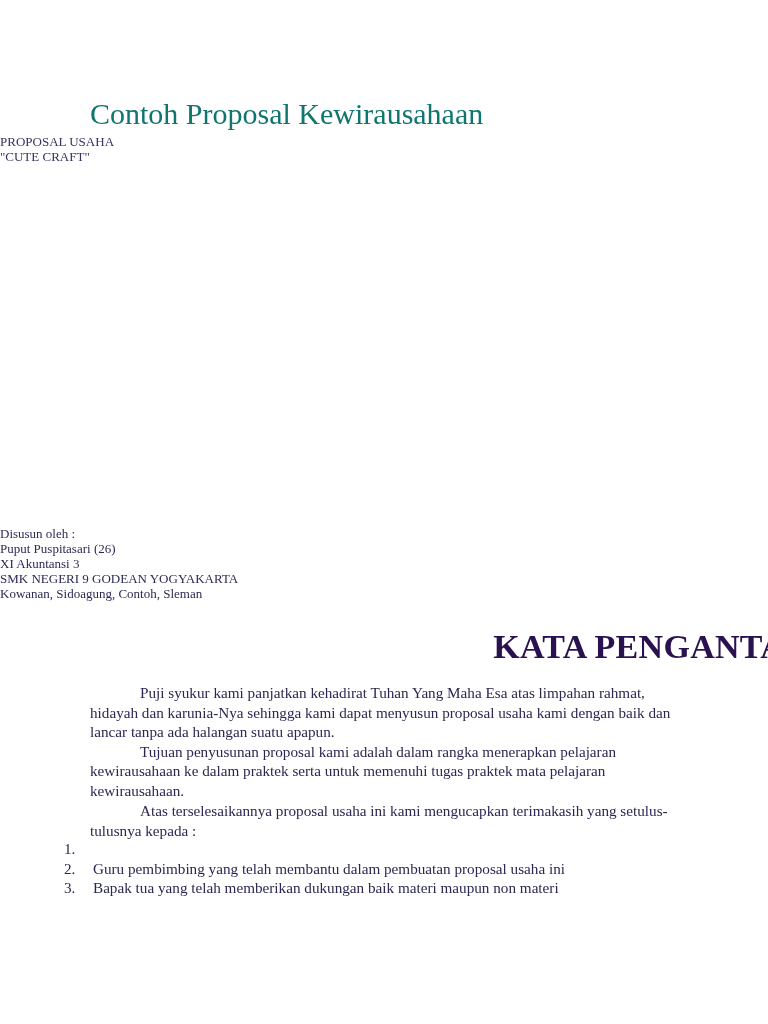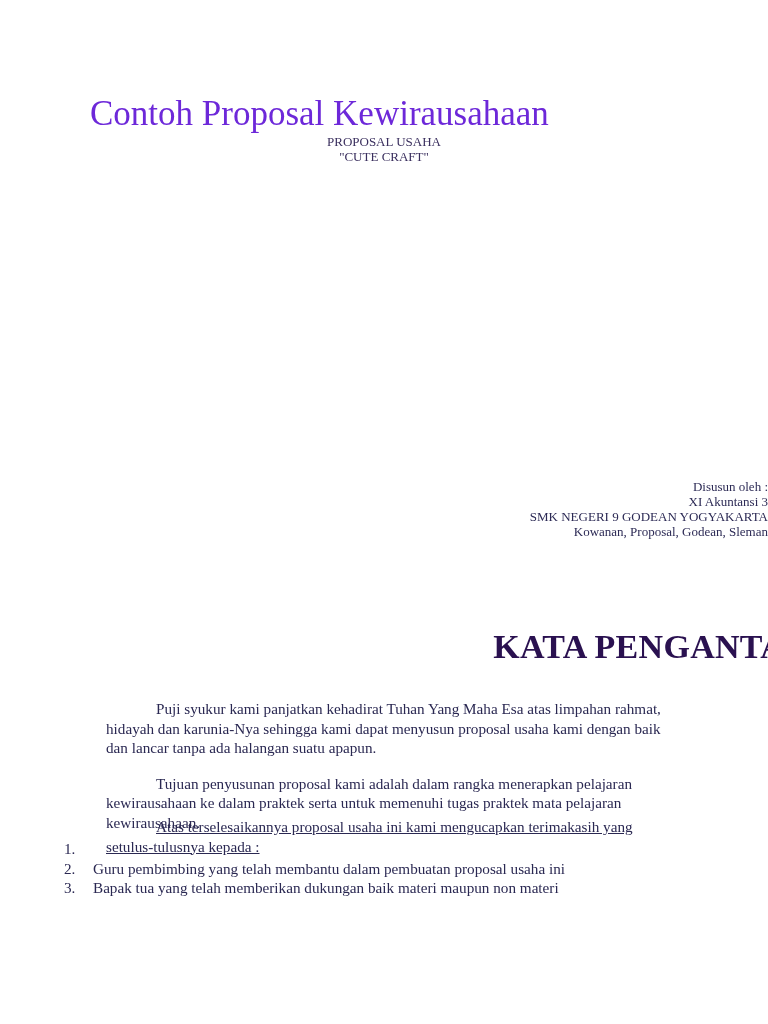--- a/index.html
+++ b/index.html
@@ -12,40 +12,39 @@
       height: 1024px;
       position: relative;
       overflow: hidden;
       font-family: "Liberation Serif", "DejaVu Serif", serif;
       color: #2a2a52;
     }
     .abs { position: absolute; }
     .doc-title {
       left: 90px;
       top: 92px;
-      font-size: 35px;
-      color: #6d28d9;
+      font-size: 30px;
+      color: #0f766e;
       white-space: nowrap;
       line-height: 44px;
     }
     .subtitle-block {
       left: 0;
       width: 768px;
       top: 134px;
-      text-align: center;
       font-size: 13px;
       line-height: 15px;
       color: #3a2f5e;
     }
     .subtitle-block div { padding-left: 0; }
     .author-block {
       left: 0;
       width: 768px;
-      top: 479px;
-      text-align: right;
+      top: 526px;
+      text-align: left;
       font-size: 13px;
       line-height: 15px;
       color: #2c2a55;
     }
     .section-heading {
       left: 0;
       width: 768px;
       top: 626px;
       text-align: right;
       font-size: 34px;
@@ -56,30 +55,29 @@
       padding-left: 42px;
     }
     .body-text {
       left: 90px;
       width: 600px;
       top: 683px;
       font-size: 15.2px;
       line-height: 19.5px;
       color: #2a2852;
     }
-    .para { margin: 16px; }
+    .para { margin: 0; }
     .indent { text-indent: 50px; }
     .para-3 {
       left: 90px;
       width: 600px;
       top: 801px;
       font-size: 15.2px;
       line-height: 19.5px;
       color: #2a2852;
-      text-decoration: underline;
     }
     .numbered-list {
       left: 64px;
       top: 839px;
       font-size: 15.2px;
       line-height: 19.5px;
       color: #2a2852;
       margin: 0;
       padding: 0;
       list-style: none;
@@ -98,23 +96,24 @@
 
 <div class="abs doc-title">Contoh Proposal Kewirausahaan</div>
 
 <div class="abs subtitle-block">
   <div>PROPOSAL USAHA</div>
   <div>"CUTE CRAFT"</div>
 </div>
 
 <div class="abs author-block">
   <div>Disusun oleh :</div>
+  <div>Puput Puspitasari (26)</div>
   <div>XI Akuntansi 3</div>
   <div>SMK NEGERI 9 GODEAN YOGYAKARTA</div>
-  <div>Kowanan, Proposal, Godean, Sleman</div>
+  <div>Kowanan, Sidoagung, Contoh, Sleman</div>
 </div>
 
 <div class="abs section-heading">KATA PENGANTAR</div>
 
 <div class="abs body-text">
   <p class="para indent">Puji syukur kami panjatkan kehadirat Tuhan Yang Maha Esa atas limpahan rahmat, hidayah dan karunia-Nya sehingga kami dapat menyusun proposal usaha kami dengan baik dan lancar tanpa ada halangan suatu apapun.</p>
   <p class="para indent">Tujuan penyusunan proposal kami adalah dalam rangka menerapkan pelajaran kewirausahaan ke dalam praktek serta untuk memenuhi tugas praktek mata pelajaran kewirausahaan.</p>
 </div>
 
 <div class="abs para-3">

